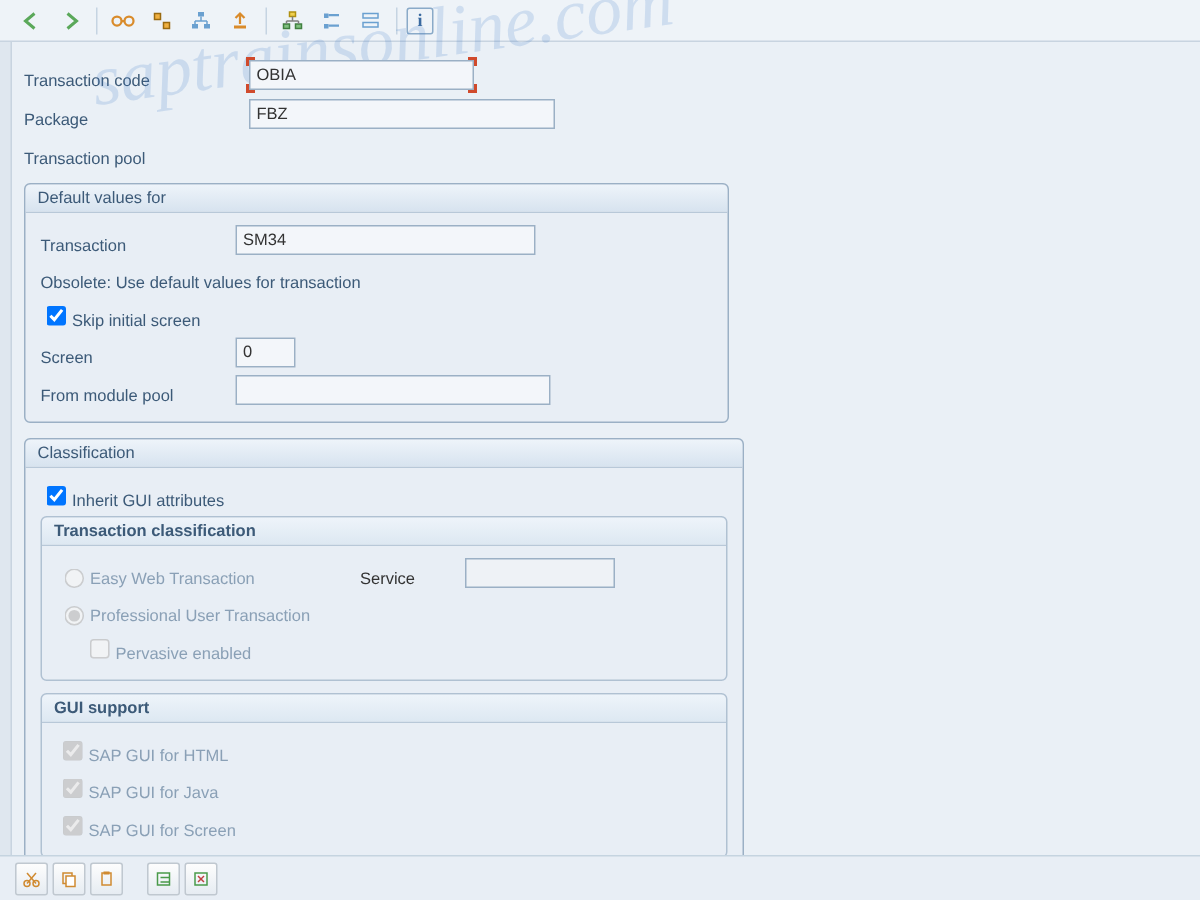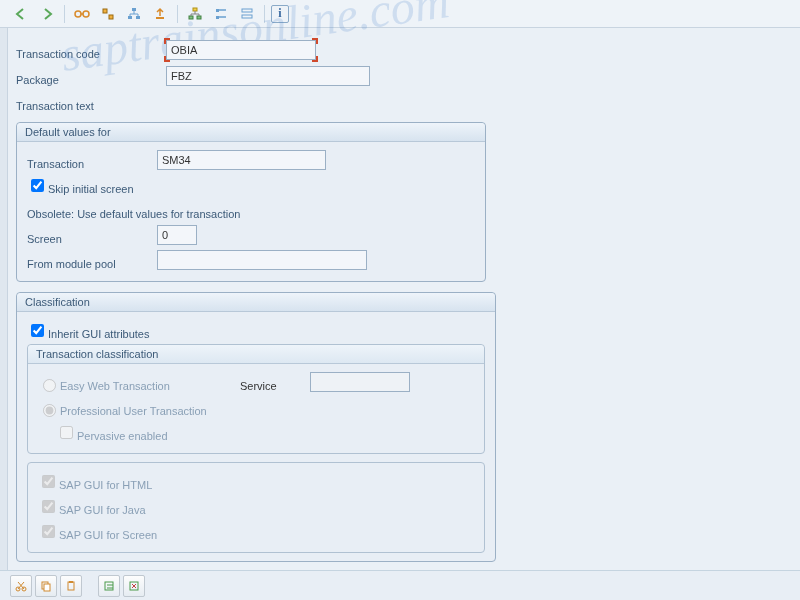--- a/index.html
+++ b/index.html
@@ -104,21 +104,21 @@
     margin-right: 4px;
     vertical-align: middle;
   }
   .radio { margin-right: 4px; vertical-align: middle; }
   .disabled-txt { color: #8aa0b6; }
   .inner-group {
     border: 1px solid #b0c1d2;
     border-radius: 4px;
     margin-top: 4px;
   }
-  .inner-group .group-h { background: linear-gradient(#eef4fa,#dde8f2); }
+  .inner-group .group-h { background: linear-gradient(#eef4fa,#dde8f2); font-weight: bold; }
   .footbar {
     position: absolute;
     bottom: 0;
     left: 0;
     right: 0;
     height: 30px;
     background: #e8eef5;
     border-top: 1px solid #c5d4e0;
     display: flex;
     align-items: center;
@@ -255,36 +255,36 @@
         <span class="corner tr"></span>
         <span class="corner bl"></span>
         <span class="corner br"></span>
       </span>
     </div>
     <div class="row">
       <span class="lbl">Package</span>
       <input class="inp" style="width: 204px;" value="FBZ">
     </div>
     <div class="row">
-      <span class="lbl">Transaction text</span>
+      <span class="lbl">Transaction pool</span>
     </div>
 
     <div class="group">
       <div class="group-h">Default values for</div>
       <div class="group-b">
         <div class="row">
           <span class="lbl" style="width:130px">Transaction</span>
-          <input class="inp" style="width: 169px;" value="SM34">
+          <input class="inp" style="width: 200px;" value="SM34">
+        </div>
+        <div class="row">
+          <span>Obsolete: Use default values for transaction</span>
         </div>
         <div class="row">
           <input type="checkbox" class="chk" checked="" style="">
           <span>Skip initial screen</span>
-        </div>
-        <div class="row">
-          <span>Obsolete: Use default values for transaction</span>
         </div>
         <div class="row">
           <span class="lbl" style="width:130px">Screen</span>
           <input class="inp" style="width: 40px;" value="0">
         </div>
         <div class="row">
           <span class="lbl" style="width:130px">From module pool</span>
           <input class="inp" style="width: 210px;" value="">
         </div>
       </div>
@@ -312,20 +312,21 @@
               <span class="disabled-txt">Professional User Transaction</span>
             </div>
             <div class="row" style="padding-left:18px">
               <input type="checkbox" class="chk" disabled="" style="">
               <span class="disabled-txt">Pervasive enabled</span>
             </div>
           </div>
         </div>
 
         <div class="inner-group" style="margin-top:8px">
+          <div class="group-h">GUI support</div>
           <div class="group-b">
             <div class="row">
               <input type="checkbox" class="chk" checked="" disabled="" style="">
               <span class="disabled-txt">SAP GUI for HTML</span>
             </div>
             <div class="row">
               <input type="checkbox" class="chk" checked="" disabled="" style="">
               <span class="disabled-txt">SAP GUI for Java</span>
             </div>
             <div class="row">

